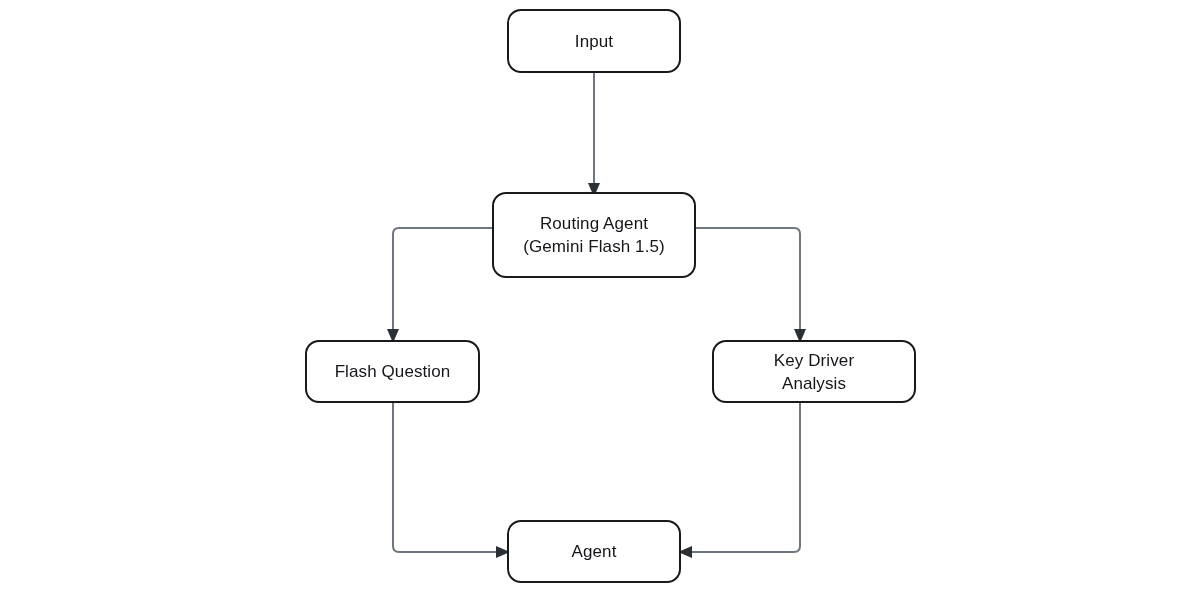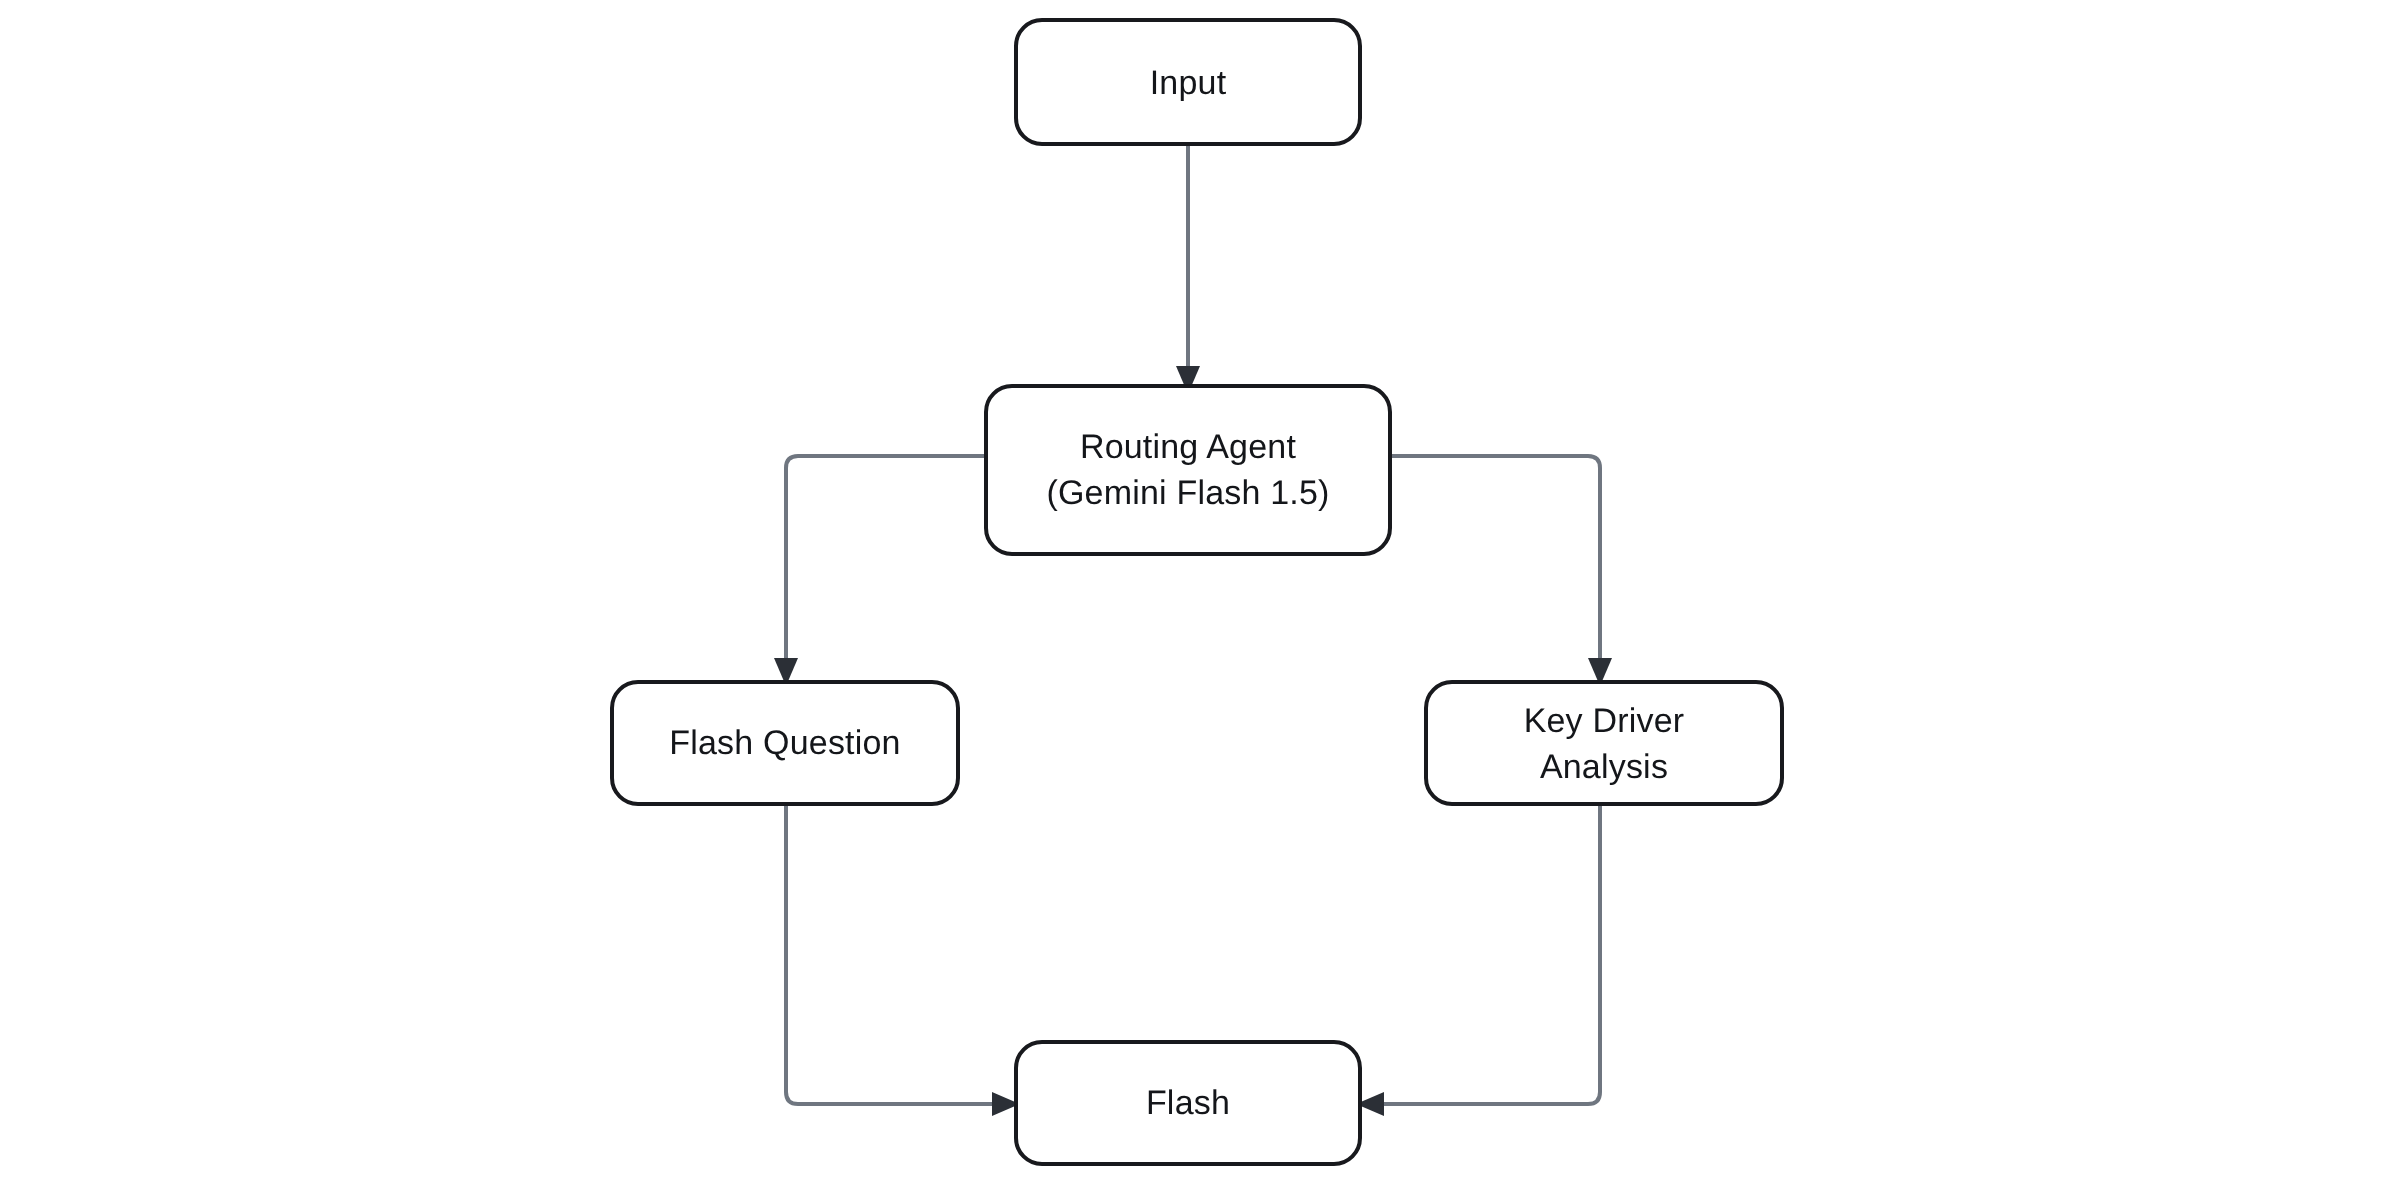--- a/index.html
+++ b/index.html
@@ -79,18 +79,18 @@
         <path class="edge-path" d="M 800 403 L 800 546 Q 800 552 794 552 L 691 552" stroke="#6f7680"></path>
         <path class="edge-head" d="M 692 546 L 692 558 L 678 552 Z" fill="#2b2f36"></path>
       </g>
     </svg>
 
   <div id="node-layer">
       <div class="node" style="left: 507px; top: 9px; width: 174px; height: 64px; border-color: rgb(24, 25, 29); background: rgb(255, 255, 255);"><span>Input</span></div>
       <div class="node" style="left: 492px; top: 192px; width: 204px; height: 86px; border-color: rgb(24, 25, 29); background: rgb(255, 255, 255);"><span>Routing Agent
 (Gemini Flash 1.5)</span></div>
       <div class="node" style="left: 305px; top: 340px; width: 175px; height: 63px; border-color: rgb(24, 25, 29); background: rgb(255, 255, 255);"><span>Flash Question</span></div>
-      <div class="node" style="left: 712px; top: 340px; width: 180px; height: 63px; border-color: rgb(24, 25, 29); background: rgb(255, 255, 255);"><span>Key Driver
+      <div class="node" style="left: 712px; top: 340px; width: 204px; height: 63px; border-color: rgb(24, 25, 29); background: rgb(255, 255, 255);"><span>Key Driver
 Analysis</span></div>
-      <div class="node" style="left: 507px; top: 520px; width: 174px; height: 63px; border-color: rgb(24, 25, 29); background: rgb(255, 255, 255);"><span>Flash</span></div>
+      <div class="node" style="left: 507px; top: 520px; width: 174px; height: 63px; border-color: rgb(24, 25, 29); background: rgb(255, 255, 255);"><span>Agent</span></div>
     </div>
 
 </div>
 
 </body></html>

